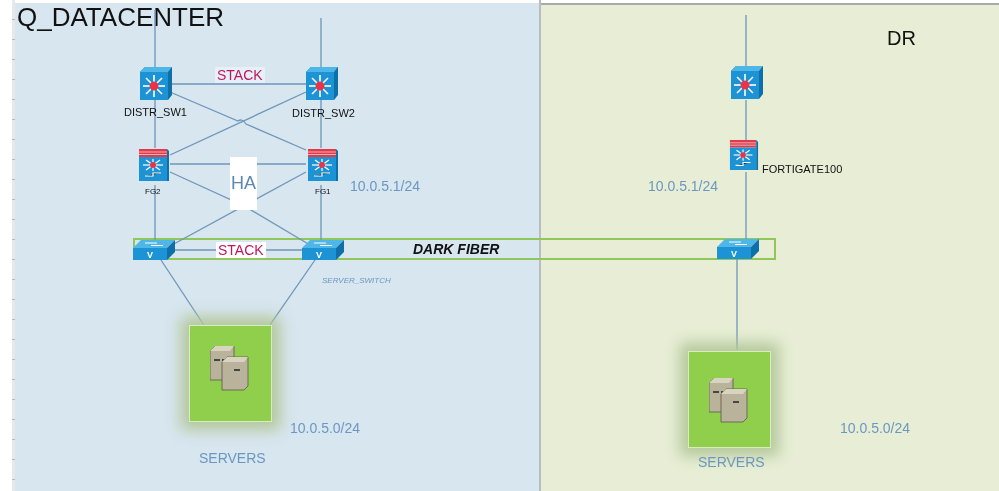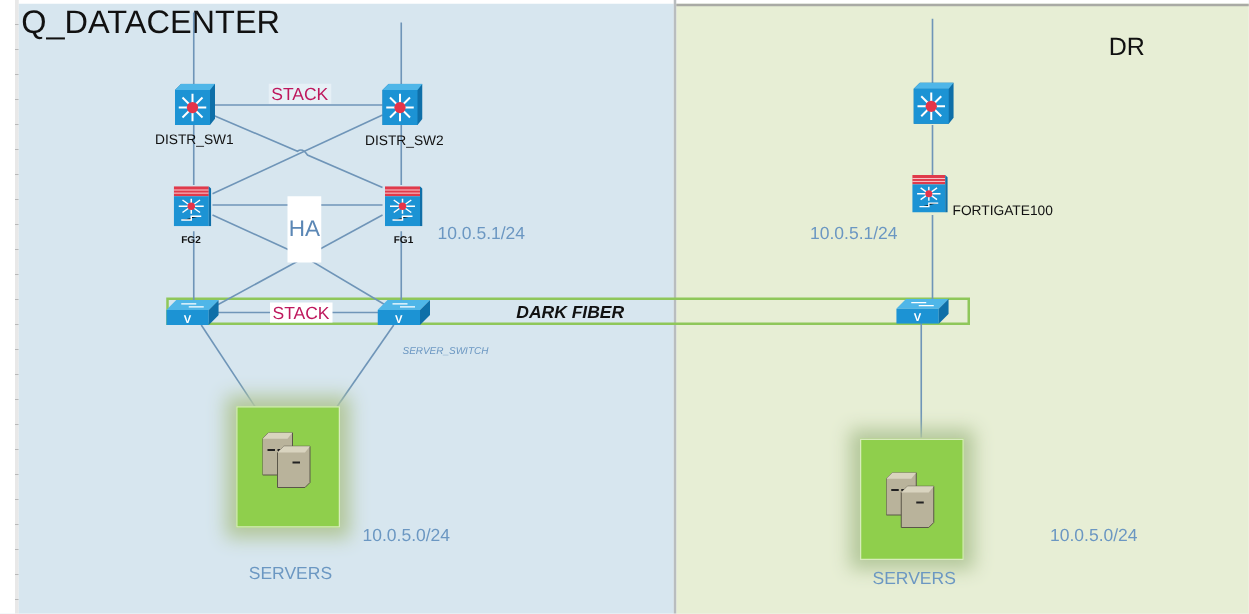--- a/index.html
+++ b/index.html
@@ -8,21 +8,21 @@
     .panel { position: absolute; }
     #panel-left { left: 3px; top: 3px; width: 524px; height: 488px; background: #d7e6ef; }
     #panel-right { left: 529px; top: 3px; width: 470px; height: 488px; background: #e7eed5; border-top: 2px solid #a9aaa5; }
     #divider { position: absolute; left: 527px; top: 0; width: 2px; height: 491px; background: #b9bdbf; }
     .grid-left { position: absolute; left: 0; top: 0; width: 3px; height: 491px; background: repeating-linear-gradient(to bottom, #e8e8e8 0 19px, #b8b8b8 19px 20px); }
     .title { position: absolute; color: #111; }
     #title-left { left: 5px; top: 2px; font-size: 26px; letter-spacing: 0px; font-weight: normal; }
     #title-right { left: 875px; top: 14px; font-size: 20px; font-weight: normal; margin-top: 13px; }
     .lbl { position: absolute; white-space: nowrap; }
     .dev-lbl { font-weight: normal; color: #111; font-size: 11px; }
-    .small-lbl { font-weight: bold; color: #111; font-size: 8px; }
+    .small-lbl { font-weight: normal; color: #111; font-size: 8px; }
     .net-lbl { color: #6b97c2; font-size: 14px; }
     .link-lbl { color: #be185d; font-size: 14px; background: #e6f0f6; padding: 0 2px; }
     .ha-lbl { color: #5b87b5; font-size: 18px; background: #ffffff; padding: 16px 1px; }
     .sw-lbl { color: #6b97c2; font-size: 8px; }
     .dark-fiber { font-weight: bold; color: #111; font-size: 14px; font-style: italic; }
     .fortigate-lbl { color: #111; font-size: 11px; }
     .srv-lbl { color: #6b97c2; font-size: 14px; }
     svg#links { position: absolute; left: 0; top: 0; }
     .icon { position: absolute; }
     .srv-box { position: absolute; background: #8fcf4c; border: 1px solid #d8ecbd; box-shadow: 0 0 14px 8px #b3c79a; }

